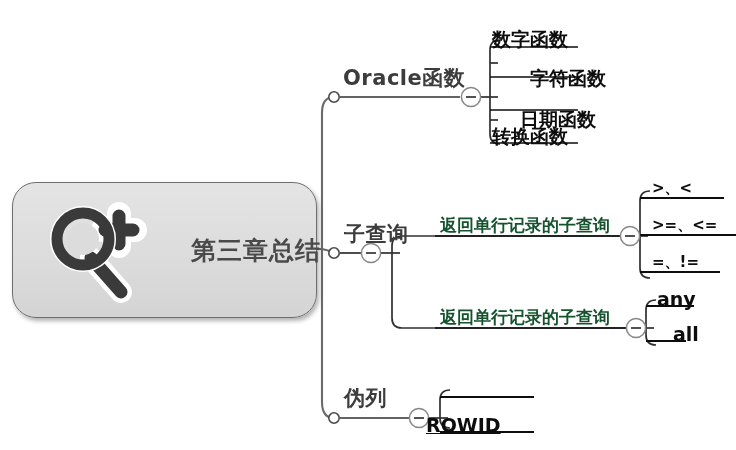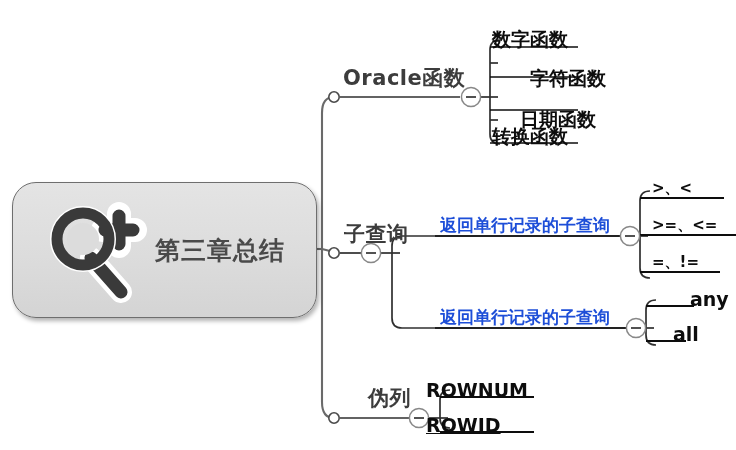--- a/index.html
+++ b/index.html
@@ -9,37 +9,37 @@
   }
   #canvas{position:absolute;left:0;top:0;width:736px;height:450px;}
   svg.wires{position:absolute;left:0;top:0;width:736px;height:450px;pointer-events:none;}
 
   
   .root-node{
     position:absolute;left:12px;top:182px;width:303px;height:134px;
     border:1.3px solid #6e6e6e;border-radius:24px;
     background:linear-gradient(180deg,#e4e4e4 0%,#dcdcdc 55%,#d4d4d4 100%);
     box-shadow:2px 3px 4px rgba(0,0,0,.30);
-    display:flex;align-items:center;
+    display:flex;align-items:center;gap:36px;
   }
   .root-icon{width:112px;height:112px;margin-left:26px;position:relative;flex:0 0 auto;}
   .root-label{
     font-size:25px;font-weight:bold;color:#4a4a4a;letter-spacing:1px;
     margin-left:4px;white-space:nowrap;
   }
 
   
   .blabel{
     position:absolute;font-weight:bold;color:#3c3c3c;white-space:nowrap;
     letter-spacing:.5px;
   }
   .blabel.l1{font-size:21px;}
 
   
-  .blabel.l2{font-size:17px;color:#1d4ed8;letter-spacing:0px;}
+  .blabel.l2{font-size:17px;color:#14532d;letter-spacing:0px;}
 
   
   .leaf{
     position:absolute;font-weight:bold;color:#0d0d0d;white-space:nowrap;
     font-size:19px;letter-spacing:0px;
   }
   .leaf.sm{font-size:15px;}
 </style>
 </head>
 <body>
@@ -158,33 +158,32 @@
           <circle cx="44" cy="45" r="26" fill="none" stroke="#3a3a3a" stroke-width="11"></circle>
           <circle cx="44" cy="45" r="16" fill="#dcdcdc"></circle>
         </g>
       </svg>
     </div>
     <div class="root-label">第三章总结</div>
   </div>
 
   <div class="blabel l1" style="left:343px;top:64px;">Oracle函数</div>
   <div class="blabel l1" style="left:344px;top:220px;">子查询</div>
-  <div class="blabel l1" style="left:368px;top:384px;">伪列</div>
+  <div class="blabel l1" style="left:344px;top:384px;">伪列</div>
 
   <div class="leaf" style="left:492px;top:27px;">数字函数</div>
   <div class="leaf" style="left:492px;top:66px;margin-left:38px;">字符函数</div>
   <div class="leaf" style="left:492px;top:107px;margin-left:28px;">日期函数</div>
   <div class="leaf" style="left:492px;top:124px;">转换函数</div>
 
   <div class="blabel l2" style="left:440px;top:214px;">返回单行记录的子查询</div>
   <div class="blabel l2" style="left:440px;top:306px;">返回单行记录的子查询</div>
 
   <div class="leaf sm" style="left:652px;top:179px;">&gt;、&lt;</div>
   <div class="leaf sm" style="left:652px;top:216px;">&gt;=、&lt;=</div>
   <div class="leaf sm" style="left:652px;top:253px;">=、!=</div>
 
-  <div class="leaf" style="left:690px;top:288px;text-align:right;">any</div>
+  <div class="leaf" style="left:657px;top:288px;text-align:right;">any</div>
   <div class="leaf" style="left:653px;top:323px;margin-left:20px;">all</div>
 
-  <div class="leaf" style="left:426px;top:379px;">ROWNUM</div>
   <div class="leaf" style="left:426px;top:414px;text-decoration:underline;">ROWID</div>
 
 </div>
 
 </body></html>

